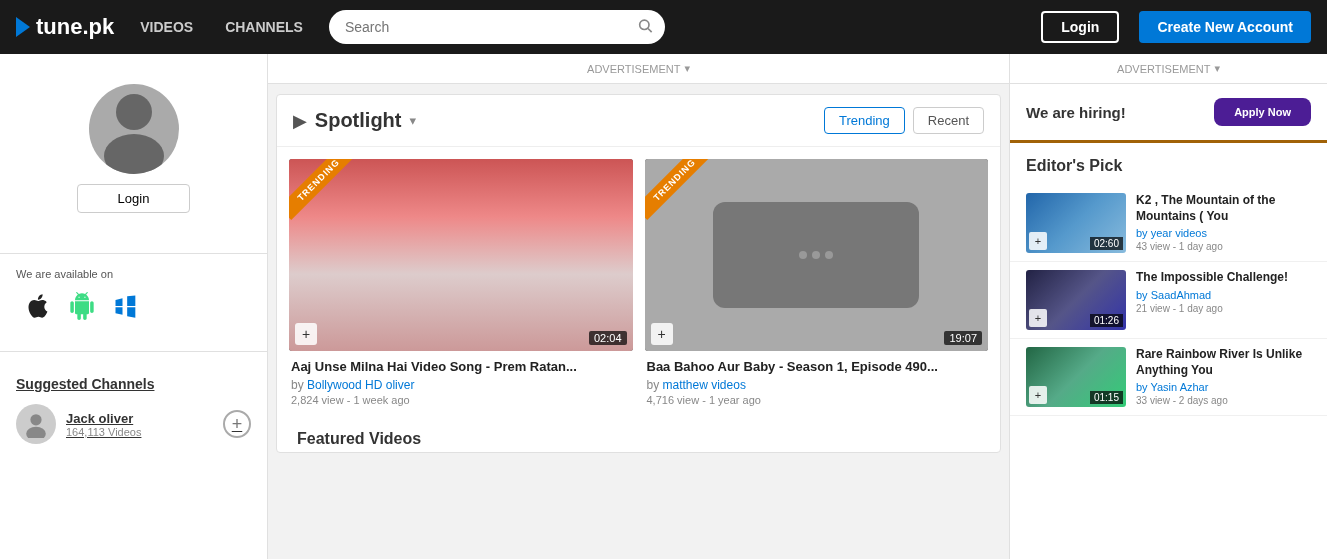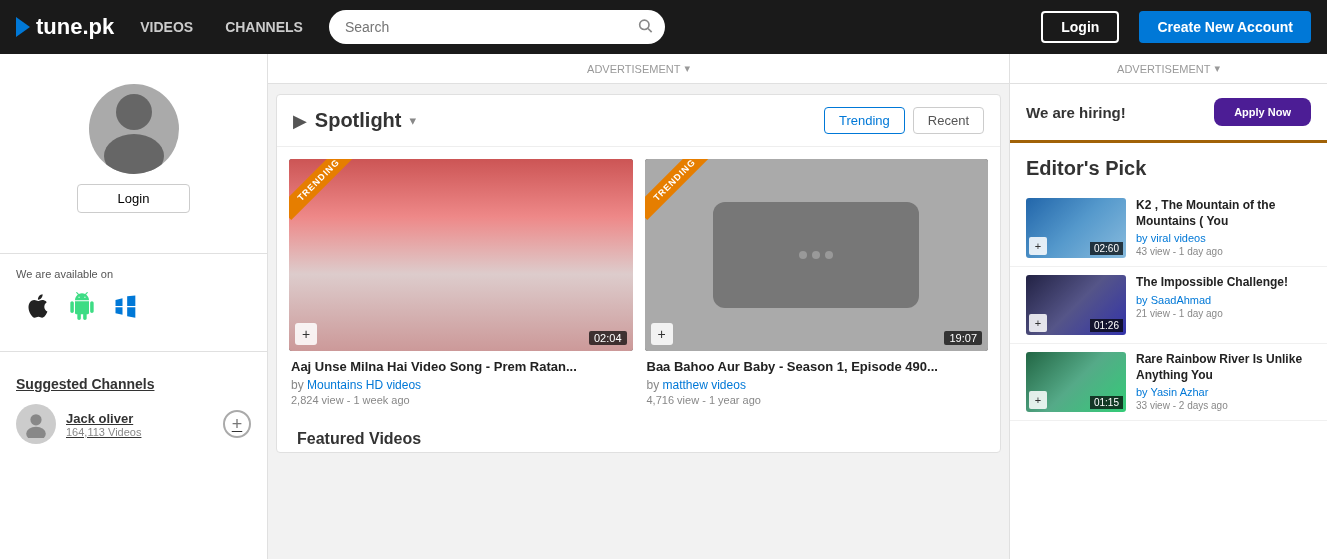--- a/index.html
+++ b/index.html
@@ -342,21 +342,21 @@
       background: #4c1d95;
       color: white;
       border: none;
       padding: 8px 20px;
       border-radius: 8px;
       cursor: pointer;
       font-size: 11px;
       font-weight: bold;
     }
     #editors-pick-label {
-      font-size: 20px;
+      font-size: 16px;
       font-weight: bold;
       color: #333;
       padding: 14px 16px 10px;
     }
     .pick-item {
       display: flex;
       gap: 10px;
       padding: 8px 16px;
       cursor: pointer;
       border-bottom: 1px solid #f0f0f0;
@@ -522,21 +522,21 @@
             <div class="trending-ribbon">
               <div class="trending-ribbon-inner">TRENDING</div>
             </div>
             <div class="video-add-btn">+</div>
             <div class="video-duration">02:04</div>
           </div>
           <div class="video-info">
             <div class="video-title">Aaj Unse Milna Hai Video Song - Prem Ratan...</div>
             <div class="video-channel">
               <span class="video-channel-label">by </span>
-              <span>Mountains HD videos</span>
+              <span>Bollywood HD oliver</span>
             </div>
             <div class="video-meta">
               <span>2,824 view</span>
               <span> - </span>
               <span>1 week ago</span>
             </div>
           </div>
         </div>
 
         <div class="video-card">
@@ -588,21 +588,21 @@
 
     <div class="pick-item">
       <div class="pick-thumb pick-thumb-1">
         <span class="pick-add">+</span>
         <span class="pick-duration">02:60</span>
       </div>
       <div class="pick-info">
         <div class="pick-title">K2 , The Mountain of the Mountains ( You</div>
         <div class="pick-channel">
           <span>by </span>
-          <span>viral videos</span>
+          <span>year videos</span>
         </div>
         <div class="pick-meta">
           <span>43 view</span>
           <span> - </span>
           <span>1 day ago</span>
         </div>
       </div>
     </div>
 
     <div class="pick-item">

